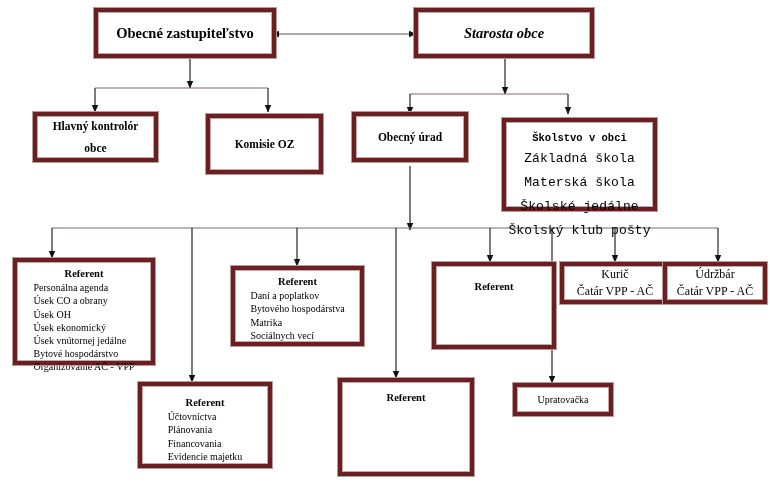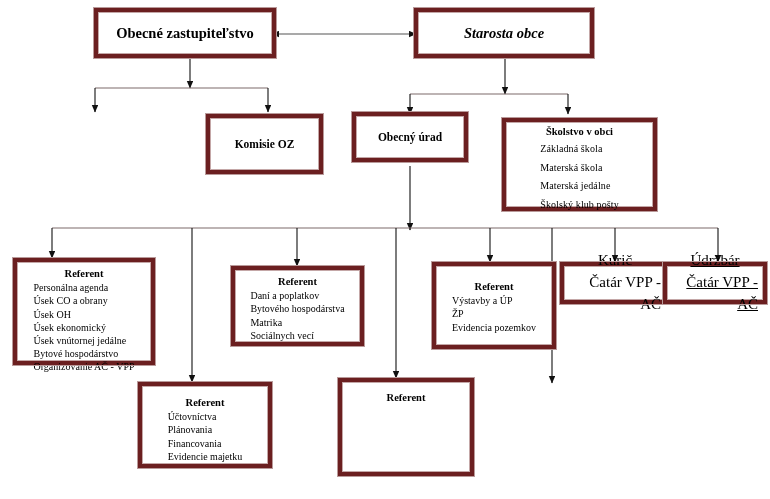--- a/index.html
+++ b/index.html
@@ -31,25 +31,25 @@
   
   .t1 .ttl{font-size:14.5px;}
   
   .t2 .ttl{font-size:11.5px;}
   .t2b .ttl{font-size:11px;}
   
   .ref .ttl{font-size:10.5px;margin-bottom:1px;}
   .ref .lines li{font-size:10px;line-height:1.32;}
   
   .school .ttl{font-size:10.5px;margin-bottom:2px;}
-  .school .lines li{font-size:10px;line-height:1.85;letter-spacing:.1px;
-                    text-align:left;}
+  .school .lines li{font-size:13px;line-height:1.85;letter-spacing:.1px;
+                    text-align:center;}
   .school .lines{text-align:center;}
   
-  .small{font-size:15px;line-height:1.45;text-align:right;}
+  .small{font-size:12px;line-height:1.45;text-align:left;}
 </style>
 </head>
 <body>
 
 <div id="chart">
 
   <svg class="links" viewBox="0 0 770 499">
     <defs>
       <marker id="ah" markerWidth="8" markerHeight="8" refX="7" refY="3.2" orient="auto" markerUnits="userSpaceOnUse">
         <path d="M0,0 L7.5,3.2 L0,6.4 z" fill="#111"></path>
@@ -93,40 +93,46 @@
       <div class="ttl">Obecné zastupiteľstvo</div>
     </div>
   </div>
 
   <div class="node t1" style="left:414px;top:8px;width:180px;height:50px;font-style:italic;">
     <div class="inner">
       <div class="ttl">Starosta obce</div>
     </div>
   </div>
 
+  <div class="node t2" style="left:33px;top:112px;width:125px;height:50px;">
+    <div class="inner">
+      <div class="ttl">Hlavný kontrolór</div>
+      <div class="ttl" style="margin-top:7px;">obce</div>
+    </div>
+  </div>
 
   <div class="node t2" style="left:206px;top:114px;width:117px;height:60px;">
     <div class="inner">
       <div class="ttl">Komisie OZ</div>
     </div>
   </div>
 
   <div class="node t2" style="left:352px;top:112px;width:116px;height:50px;">
     <div class="inner">
       <div class="ttl">Obecný úrad</div>
     </div>
   </div>
 
   <div class="node t2b school" style="left:502px;top:118px;width:155px;height:93px;">
-    <div class="inner" style="justify-content:flex-start;padding-top:2px;">
+    <div class="inner" style="justify-content:flex-start;padding-top:9px;font-family:Liberation Mono, monospace;">
       <div class="ttl">Školstvo v obci</div>
       <ul class="lines">
         <li>Základná škola</li>
         <li>Materská škola</li>
-        <li>Materská jedálne</li>
+        <li>Školské jedálne</li>
         <li>Školský klub pošty</li>
       </ul>
     </div>
   </div>
 
   <div class="node ref" style="left:13px;top:258px;width:142px;height:107px;">
     <div class="inner" style="justify-content:flex-start;padding-top:4px;">
       <div class="ttl">Referent</div>
       <ul class="lines">
         <li>Personálna agenda</li>
@@ -148,36 +154,31 @@
         <li>Bytového hospodárstva</li>
         <li>Matrika</li>
         <li>Sociálnych vecí</li>
       </ul>
     </div>
   </div>
 
   <div class="node ref" style="left:432px;top:262px;width:124px;height:87px;">
     <div class="inner" style="justify-content:flex-start;padding-top:13px;">
       <div class="ttl">Referent</div>
-      <ul class="lines">
-        <li>Výstavby a ÚP</li>
-        <li>ŽP</li>
-        <li>Evidencia pozemkov</li>
-      </ul>
     </div>
   </div>
 
   <div class="node" style="left:560px;top:262px;width:110px;height:42px;">
     <div class="inner small">
       <div>Kurič</div>
       <div>Čatár VPP - AČ</div>
     </div>
   </div>
 
-  <div class="node" style="left:663px;top:262px;width:104px;height:42px;text-decoration:underline;">
+  <div class="node" style="left:663px;top:262px;width:104px;height:42px;">
     <div class="inner small">
       <div>Údržbár</div>
       <div>Čatár VPP - AČ</div>
     </div>
   </div>
 
   <div class="node ref" style="left:138px;top:382px;width:134px;height:86px;">
     <div class="inner" style="justify-content:flex-start;padding-top:9px;">
       <div class="ttl">Referent</div>
       <ul class="lines">
@@ -188,14 +189,19 @@
       </ul>
     </div>
   </div>
 
   <div class="node ref" style="left:338px;top:378px;width:136px;height:98px;">
     <div class="inner" style="justify-content:flex-start;padding-top:8px;">
       <div class="ttl">Referent</div>
     </div>
   </div>
 
+  <div class="node" style="left:513px;top:383px;width:100px;height:33px;">
+    <div class="inner">
+      <div style="font-size:10px;">Upratovačka</div>
+    </div>
+  </div>
 
 </div>
 
 </body></html>

